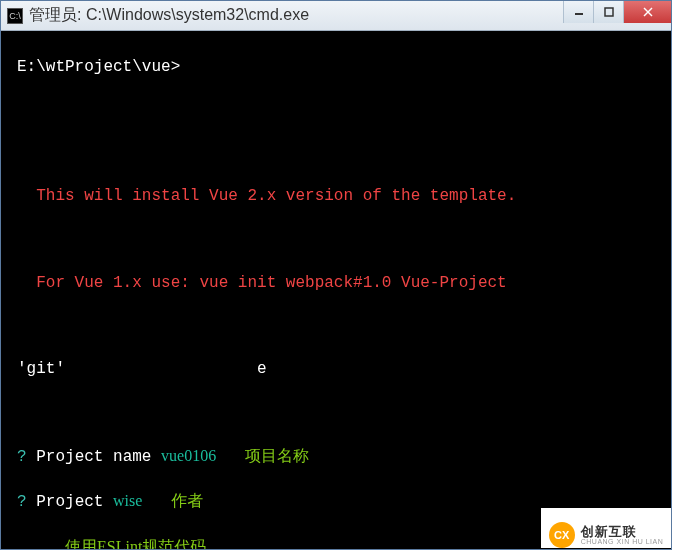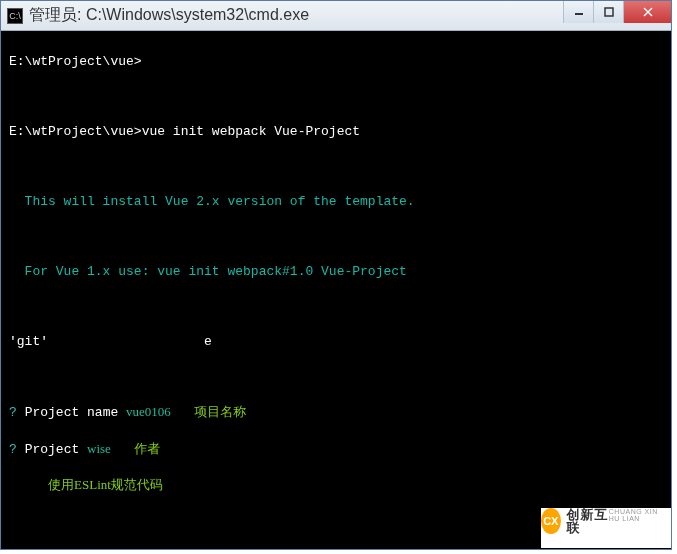--- a/index.html
+++ b/index.html
@@ -6,31 +6,31 @@
 body { background: #fff; font-family: "SimSun", "Microsoft YaHei", sans-serif; width: 677px; height: 554px; overflow: hidden; position: relative; }
 .window { width: 672px; height: 550px; border: 1px solid #5a7aa0; background: #000; position: relative; }
 .titlebar { height: 30px; background: linear-gradient(to bottom, #f0f4f8, #dde5ed); display: flex; align-items: center; justify-content: space-between; border-bottom: 1px solid #a0b0c0; }
 .titlebar-left { display: flex; align-items: center; padding-left: 6px; gap: 6px; }
 .title-icon { width: 16px; height: 16px; background: #000; border: 1px solid #555; display: flex; align-items: center; justify-content: center; color: #ccc; font-size: 9px; }
 .title-text { font-size: 16px; color: #333; }
 .titlebar-right { display: flex; height: 100%; }
 .win-btn { width: 30px; height: 22px; margin-top: 0; display: flex; align-items: center; justify-content: center; font-size: 10px; border-left: 1px solid #b0c0d0; background: linear-gradient(to bottom, #eef3f8, #d5e0ea); cursor: pointer; }
 .win-btn.close { background: linear-gradient(to bottom, #e27070, #c83a3a); color: #fff; width: 48px; border-top-right-radius: 0; }
 .win-btn svg { display: block; }
-.terminal { padding: 4px 8px; font-family: "NSimSun","Consolas", "Courier New", monospace; font-size: 13px; line-height: 1.35; color: #fff; background: #000; height: calc(100% - 30px); overflow: hidden; position: relative; white-space: pre; }
+.terminal { padding: 4px 16px; font-family: "NSimSun","Consolas", "Courier New", monospace; font-size: 16px; line-height: 1.35; color: #fff; background: #000; height: calc(100% - 30px); overflow: hidden; position: relative; white-space: pre; }
 .line { white-space: pre; }
-.green { color: #14b8a6; }
+.green { color: #ef4444; }
 .cyan { color: #1abc9c; font-family: Liberation Serif, serif; }
 .red-ann { color: #84cc16; font-family: Liberation Serif, serif; }
 .qmark { color: #3abfb0; }
 .white { color: #fff; }
-.logo { position: absolute; bottom: 6px; right: 6px; width: 130px; height: 40px; background: #fff; display: flex; align-items: flex-start; justify-content: center; }
+.logo { position: absolute; bottom: 6px; right: 6px; width: 130px; height: 40px; background: #fff; display: flex; align-items: flex-end; justify-content: center; }
 .logo-inner { display: flex; align-items: center; gap: 6px; }
 .logo-mark { width: 26px; height: 26px; background: #ffa500; border-radius: 50%; display: flex; align-items: center; justify-content: center; color: #fff; font-weight: bold; font-size: 11px; }
-.logo-txt { display: flex; flex-direction: row; line-height: 1; }
+.logo-txt { display: flex; flex-direction: column; line-height: 1; }
 .logo-cn { font-size: 13px; color: #333; font-weight: bold; letter-spacing: 1px; }
 .logo-py { font-size: 7px; color: #999; letter-spacing: 0.5px; }
 </style>
 </head>
 <body>
 
 <div class="window">
   <div class="titlebar">
     <div class="titlebar-left">
       <div class="title-icon">C:\</div>
@@ -52,21 +52,20 @@
             <line x1="1" y1="1" x2="9" y2="9" stroke="#fff" stroke-width="1.5"></line>
             <line x1="9" y1="1" x2="1" y2="9" stroke="#fff" stroke-width="1.5"></line>
           </svg>
       </div>
     </div>
   </div>
 
   <div class="terminal">
 <div class="line"><span class="white">E:\wtProject\vue&gt;</span></div>
 <div class="line">&nbsp;</div>
-<div class="line"><span class="white">E:\wtProject\vue&gt;</span><span class="white">vue init webpack Vue-Project</span></div>
 <div class="line">&nbsp;</div>
 <div class="line">  <span class="green">This will install Vue 2.x version of the template.</span></div>
 <div class="line">&nbsp;</div>
 <div class="line">  <span class="green">For Vue 1.x use: vue init webpack#1.0 Vue-Project</span></div>
 <div class="line">&nbsp;</div>
 <div class="line"><span class="white">'git'                    e</span></div>
 <div class="line">&nbsp;</div>
 <div class="line"><span class="qmark">?</span> <span class="white">Project name</span> <span class="cyan">vue0106</span>   <span class="red-ann">项目名称</span></div>
 <div class="line"><span class="qmark">?</span> <span class="white">Project</span> <span class="cyan">wise</span>   <span class="red-ann">作者</span></div>
 <div class="line">     <span class="red-ann">使用ESLint规范代码</span></div>

